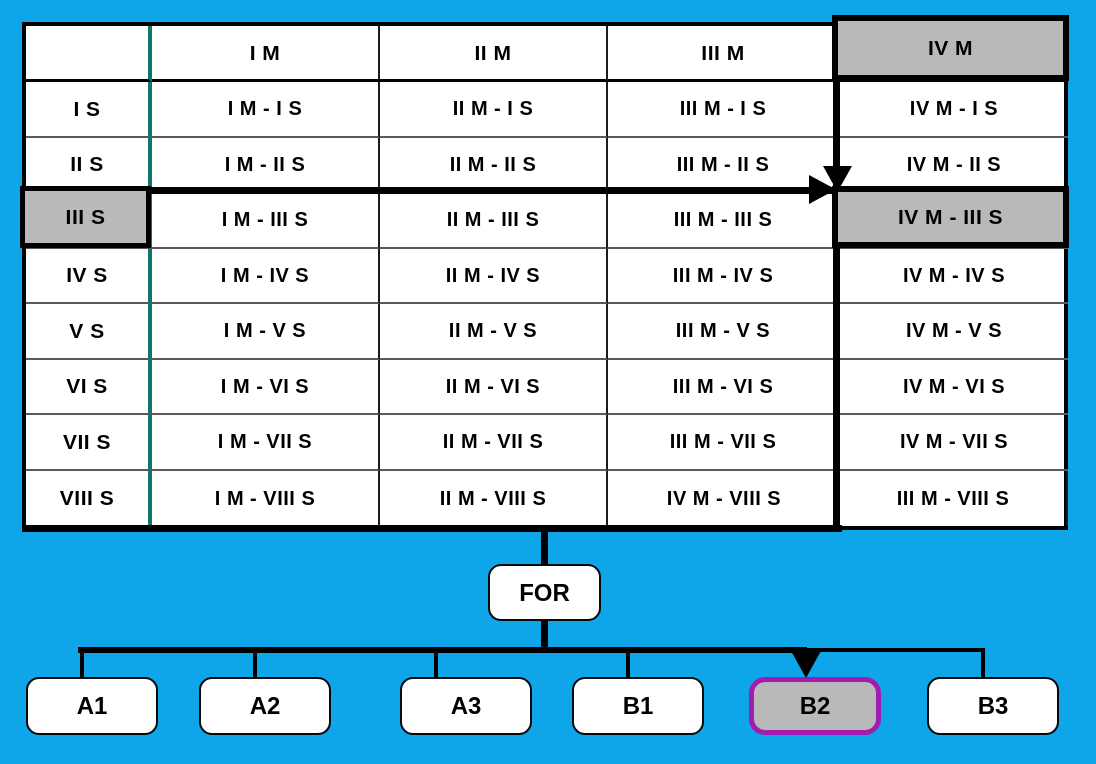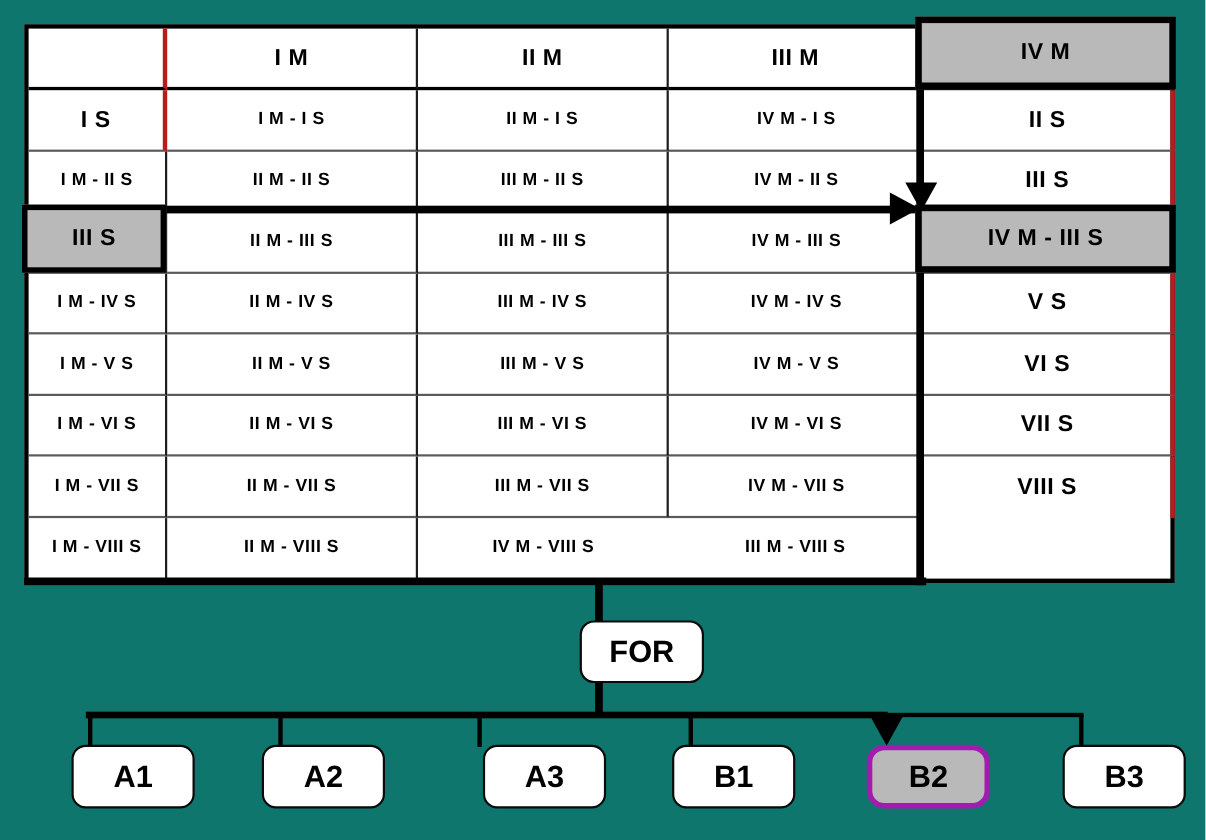--- a/index.html
+++ b/index.html
@@ -1,20 +1,20 @@
 <!DOCTYPE html>
 <html style="--hl-fill: #b9b9b9;"><head>
 <meta charset="utf-8">
 <style>
   html, body { margin: 0; padding: 0; background: #ffffff; }
   .canvas {
     position: relative;
     width: 1096px;
     height: 764px;
-    background: #0f766e;
+    background: #0ea5e9;
     font-family: "Liberation Sans", "DejaVu Sans", sans-serif;
     font-weight: bold;
     color: #000000;
     overflow: hidden;
   }
 
   
   .matrix {
     position: absolute;
     left: 22px; top: 22px;
@@ -22,28 +22,28 @@
     border: 4px solid #000;
     box-sizing: border-box;
     display: grid;
     grid-template-columns: 126px 228px 228px 232px 228px;
     grid-template-rows: 56px repeat(8, 55.5px);
     background: #fff;
     z-index: 0;
   }
   .cell {
     display: flex; align-items: center; justify-content: center;
-    font-size: 16px; letter-spacing: 0.5px;
+    font-size: 20px; letter-spacing: 0.5px;
     border-right: 2px solid #1c1c1c;
     border-bottom: 2px solid #5a5a5a;
     box-sizing: border-box;
     white-space: nowrap;
   }
   .cell.head  { font-size: 21px; border-bottom: 3px solid #000; }
-  .cell.rhead { font-size: 21px; border-right: 4px solid #b91c1c; }
+  .cell.rhead { font-size: 21px; border-right: 4px solid #0f766e; }
   .cell.lastcol { border-right: none; }
   .cell.lastrow { border-bottom: none; }
 
   
   .line { position: absolute; background: #000; z-index: 2; }
   #v-path        { left: 833px; top: 22px;  width: 7px;   height: 510px; }
   #h-path        { left: 22px;  top: 187px; width: 814px; height: 7px; }
   #bottom-path   { left: 22px;  top: 525px; width: 820px; height: 7px; }
   #drop-for-top    { left: 541px; top: 530px; width: 7px; height: 36px; }
   #drop-for-bottom { left: 541px; top: 619px; width: 7px; height: 31px; }
@@ -67,27 +67,26 @@
   #hl-cell { left: 832px; top: 186px; width: 237px; height: 62px; border-width: 6px; }
 
   
   .node {
     position: absolute;
     background: #fff;
     border: 2.5px solid #0a0a0a;
     border-radius: 13px;
     box-sizing: border-box;
     display: flex; align-items: center; justify-content: center;
-    font-size: 28px;
+    font-size: 24px;
     z-index: 3;
     white-space: nowrap;
-    margin-left: 39px;
   }
   #for-box { left: 488px; top: 564px; width: 113px; height: 57px; }
-  .leaf    { top: 677px; width: 112px; height: 58px; }
+  .leaf    { top: 677px; width: 132px; height: 58px; }
   .leaf.hl-leaf {
     background: var(--hl-fill, #b9b9b9);
     border: 5px solid #a21caf;
     border-radius: 16px;
   }
   #leaves { position: absolute; left: 0; top: 0; width: 100%; height: 100%; z-index: 3; }
   #leaves .leaf-drop { position: absolute; background: #000; z-index: 2; }
 
   
   svg.arrows {
@@ -104,20 +103,21 @@
 
   <div class="matrix" id="matrix">
       <div class="cell head rhead"></div>
       <div class="cell head">I M</div>
       <div class="cell head">II M</div>
       <div class="cell head">III M</div>
       <div class="cell head lastcol">IV M</div>
       <div class="cell rhead">I S</div>
       <div class="cell">I M - I S</div>
       <div class="cell">II M - I S</div>
+      <div class="cell">III M - I S</div>
       <div class="cell lastcol">IV M - I S</div>
       <div class="cell rhead">II S</div>
       <div class="cell">I M - II S</div>
       <div class="cell">II M - II S</div>
       <div class="cell">III M - II S</div>
       <div class="cell lastcol">IV M - II S</div>
       <div class="cell rhead">III S</div>
       <div class="cell">I M - III S</div>
       <div class="cell">II M - III S</div>
       <div class="cell">III M - III S</div>

